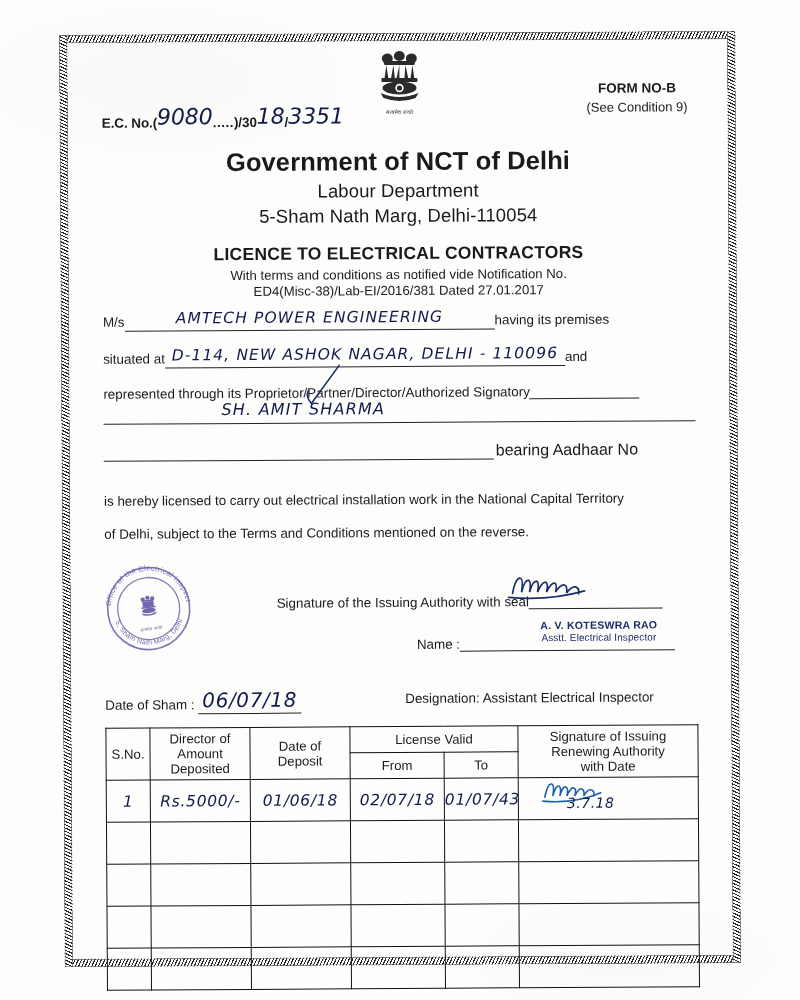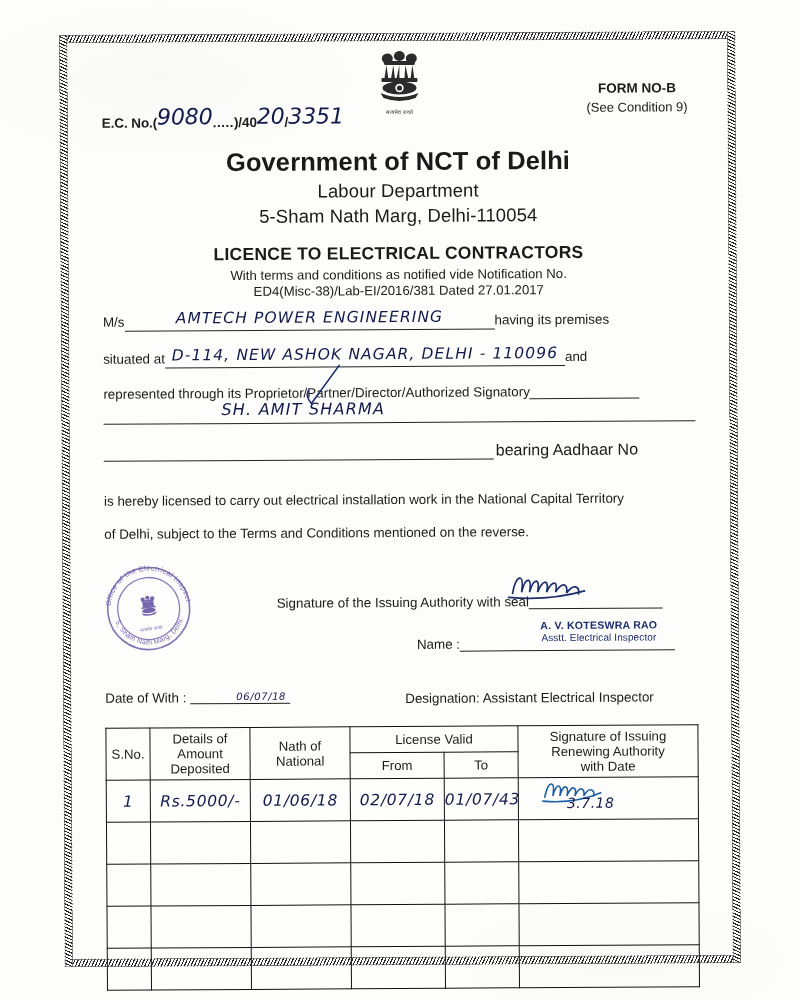--- a/index.html
+++ b/index.html
@@ -326,21 +326,21 @@
     left: 28px;
     top: 646px;
     width: 592px;
     font-size: 13.4px;
   }
   .doi-val {
     display: inline-block;
     border-bottom: 1.2px solid #222;
     min-width: 92px;
     text-align: right;
-    font-size: 10px;
+    font-size: 20px;
     letter-spacing: 0.6px;
     position: relative;
     top: -2px;
     padding: 0 4px 1px 4px;
   }
   .designation {
     position: absolute;
     left: 300px;
     top: 2px;
     font-size: 13.4px;
@@ -394,21 +394,21 @@
 <div class="border-frame">
   <div class="rope top"></div>
   <div class="rope bottom"></div>
   <div class="rope left"></div>
   <div class="rope right"></div>
 </div>
 
 <div class="content">
 <div class="inner">
 
-  <div class="ec-line"><span>E.C. No.(</span><span class="hand hand-ec">9080</span><span class="ec-dots">.....</span><span>)/40</span><span class="hand hand-ec">20</span><span>/</span><span class="hand hand-ec">3351</span>
+  <div class="ec-line"><span>E.C. No.(</span><span class="hand hand-ec">9080</span><span class="ec-dots">.....</span><span>)/30</span><span class="hand hand-ec">18</span><span>/</span><span class="hand hand-ec">3351</span>
   </div>
 
   <div class="emblem">
     <svg width="52" height="58" viewBox="0 0 52 58" aria-hidden="true">
       <g fill="#2b2b2b">
         <ellipse cx="26" cy="7" rx="5.5" ry="5"></ellipse>
         <ellipse cx="14" cy="9.5" rx="5.5" ry="5"></ellipse>
         <ellipse cx="38" cy="9.5" rx="5.5" ry="5"></ellipse>
         <rect x="10.5" y="12" width="31" height="4" rx="1.5"></rect>
         <path d="M13 16 l2 14 h-4 z"></path>
@@ -508,45 +508,45 @@
     </g>
   </svg>
 
   <div class="name-row"><span>Name :</span><span class="ul"></span>
   </div>
   <div class="name-stamp">
     <div class="n1">A. V. KOTESWRA RAO</div>
     <div class="n2">Asstt. Electrical Inspector</div>
   </div>
 
-  <div class="issue-row"><span>Date of With :</span>
+  <div class="issue-row"><span>Date of Sham :</span>
     <span class="hand doi-val">06/07/18</span>
     <span class="designation">Designation: Assistant Electrical Inspector</span>
   </div>
 
   <table class="tbl">
     <colgroup>
       <col style="width:44px">
           <col style="width:100px">
           <col style="width:100px">
       <col style="width:94px">
           <col style="width:74px">
           <col style="width:180px">
     </colgroup>
     <thead>
       <tr>
         <th rowspan="2">S.No.</th>
         <th rowspan="2">
-          <div>Details of</div>
+          <div>Director of</div>
           <div>Amount</div>
           <div>Deposited</div>
         </th>
         <th rowspan="2">
-          <div>Nath of</div>
-          <div>National</div>
+          <div>Date of</div>
+          <div>Deposit</div>
         </th>
         <th colspan="2">License Valid</th>
         <th rowspan="2">
           <div>Signature of Issuing</div>
           <div>Renewing Authority</div>
           <div>with Date</div>
         </th>
       </tr>
       <tr>
         <th>From</th>

